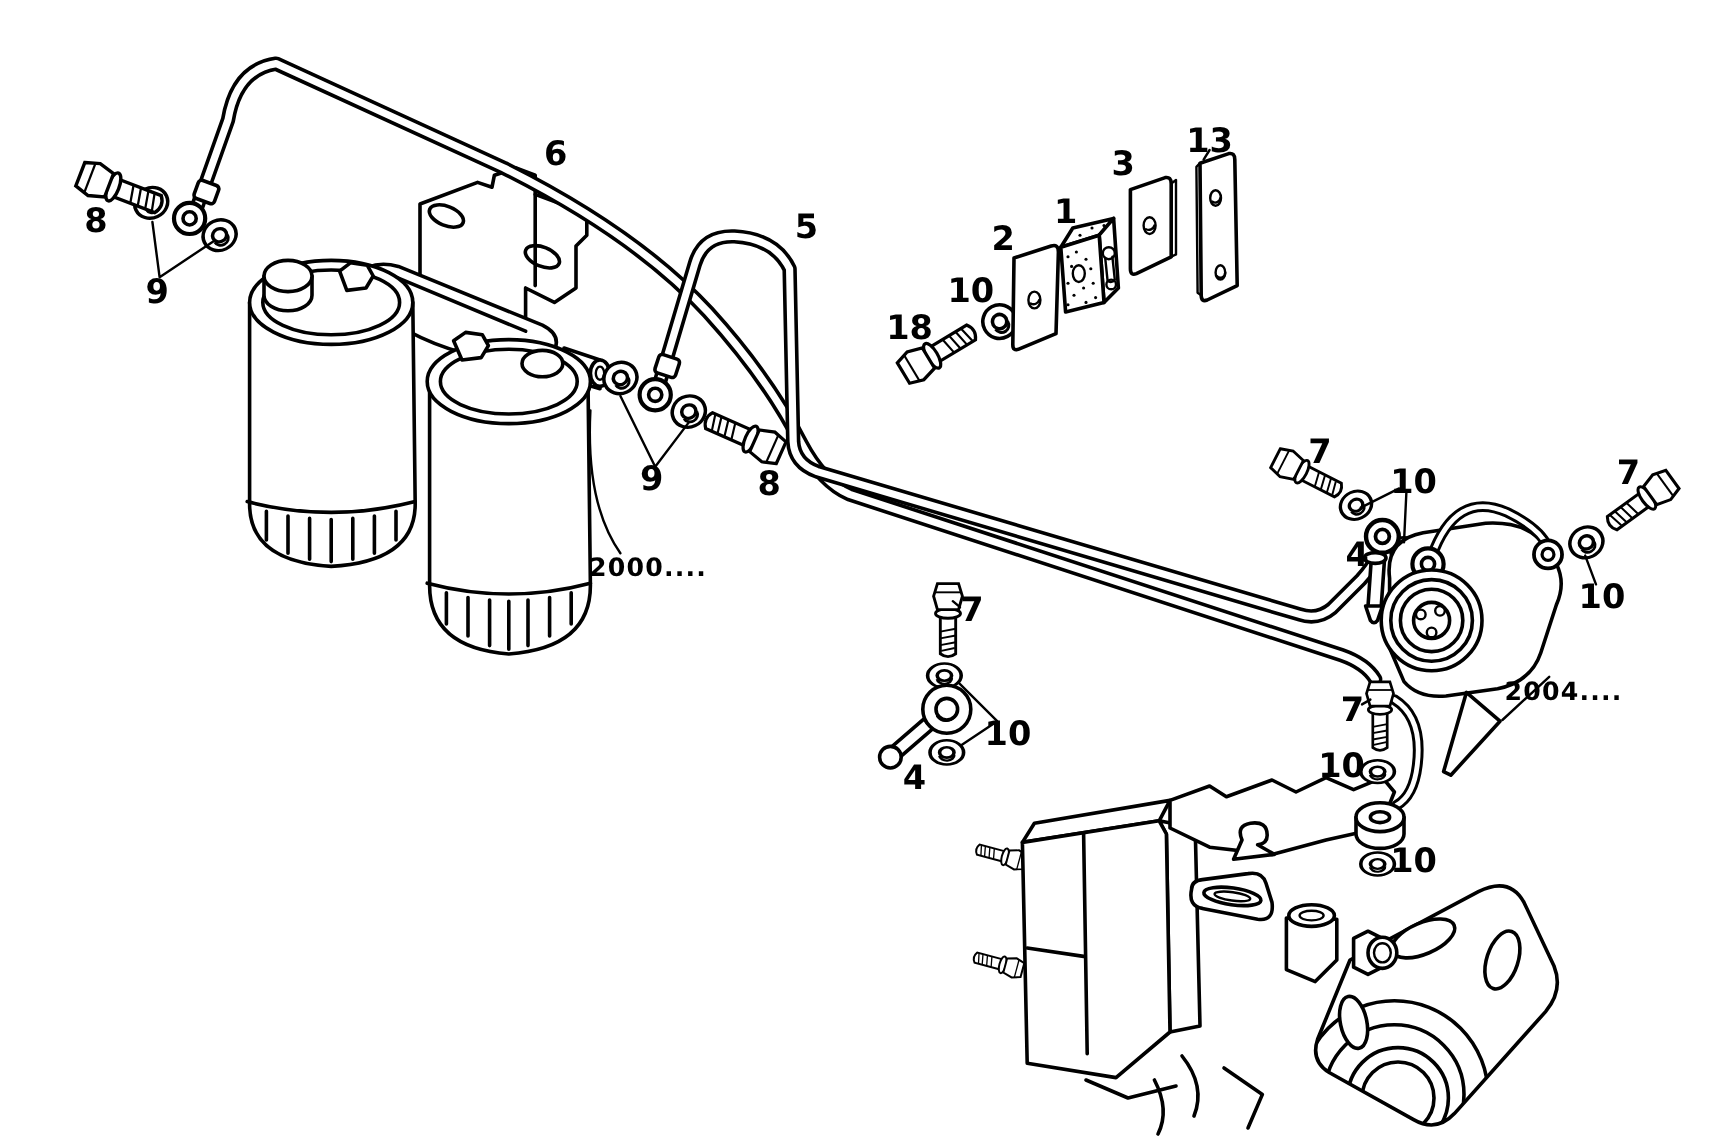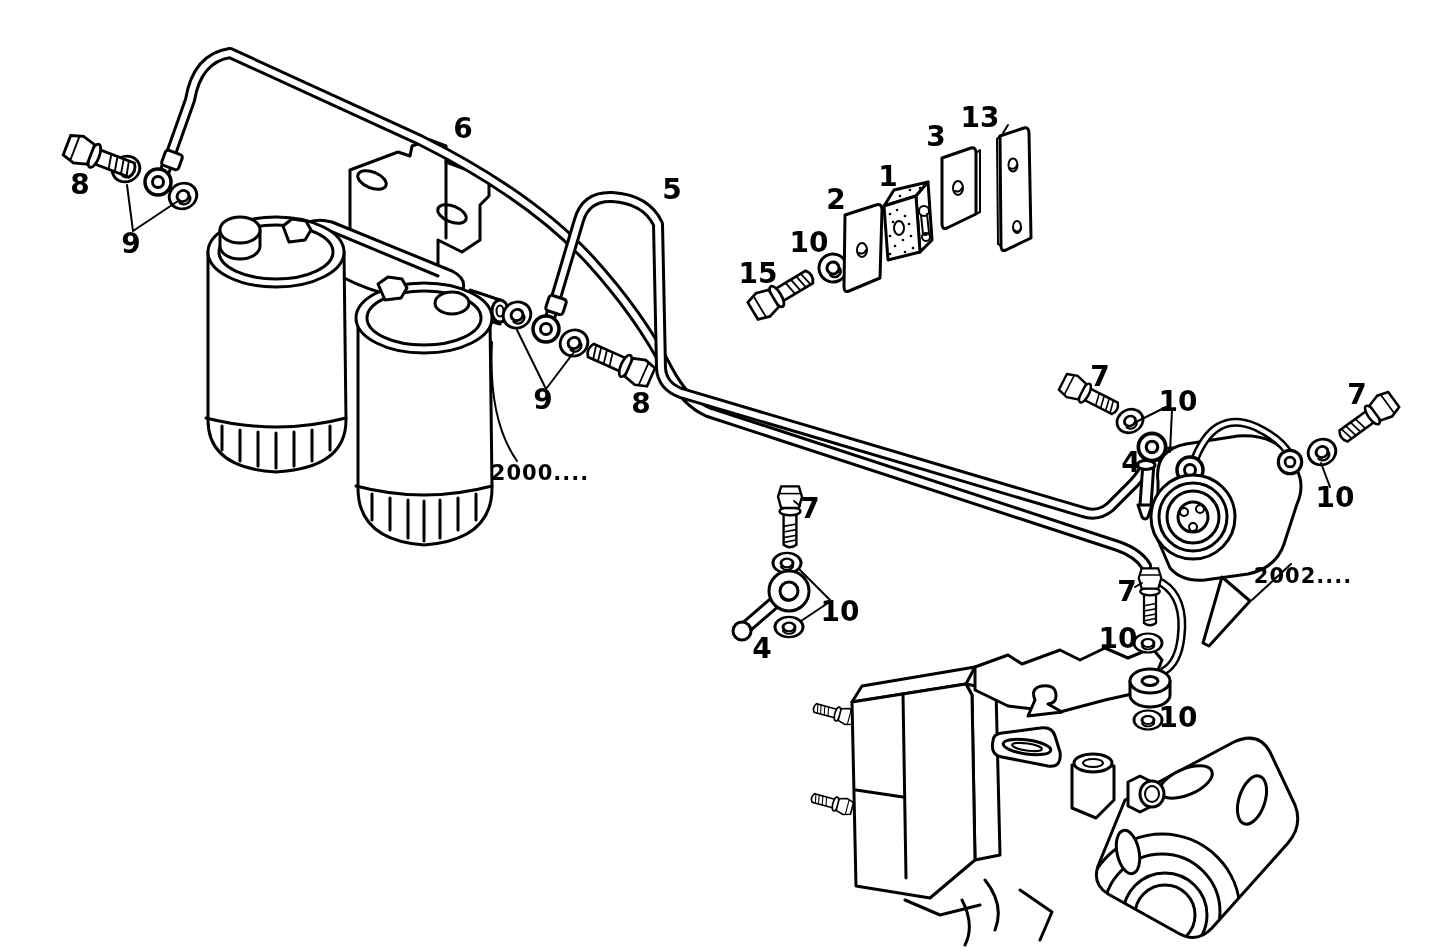--- a/index.html
+++ b/index.html
@@ -269,35 +269,35 @@
     <path d="M1135,587 L1142,583"></path>
     <path d="M1008,125 L1003,133"></path>
     <path d="M1291,564 L1252,600"></path>
   </g>
 </svg>
 
   <div class="callout" style="left:80px;top:184px">8</div>
   <div class="callout" style="left:131px;top:243px">9</div>
   <div class="callout" style="left:463px;top:128px">6</div>
   <div class="callout" style="left:672px;top:189px">5</div>
-  <div class="callout" style="left:758px;top:273px">15</div>
+  <div class="callout" style="left:758px;top:273px">18</div>
   <div class="callout" style="left:809px;top:242px">10</div>
   <div class="callout" style="left:836px;top:199px">2</div>
   <div class="callout" style="left:888px;top:176px">1</div>
   <div class="callout" style="left:936px;top:136px">3</div>
-  <div class="callout" style="left:980px;top:117px">13</div>
+  <div class="callout" style="left:1008px;top:117px">13</div>
   <div class="callout" style="left:543px;top:399px">9</div>
   <div class="callout" style="left:641px;top:403px">8</div>
   <div class="refcode" style="left:540px;top:473px">2000....</div>
   <div class="callout" style="left:1100px;top:376px">7</div>
   <div class="callout" style="left:1178px;top:401px">10</div>
   <div class="callout" style="left:1131px;top:462px">4</div>
   <div class="callout" style="left:1357px;top:394px">7</div>
   <div class="callout" style="left:1335px;top:497px">10</div>
-  <div class="refcode" style="left:1303px;top:576px">2002....</div>
+  <div class="refcode" style="left:1303px;top:576px">2004....</div>
   <div class="callout" style="left:810px;top:508px">7</div>
   <div class="callout" style="left:840px;top:611px">10</div>
   <div class="callout" style="left:762px;top:648px">4</div>
   <div class="callout" style="left:1127px;top:591px">7</div>
   <div class="callout" style="left:1118px;top:638px">10</div>
   <div class="callout" style="left:1178px;top:717px">10</div>
 
 </div>
 
 </body></html>

